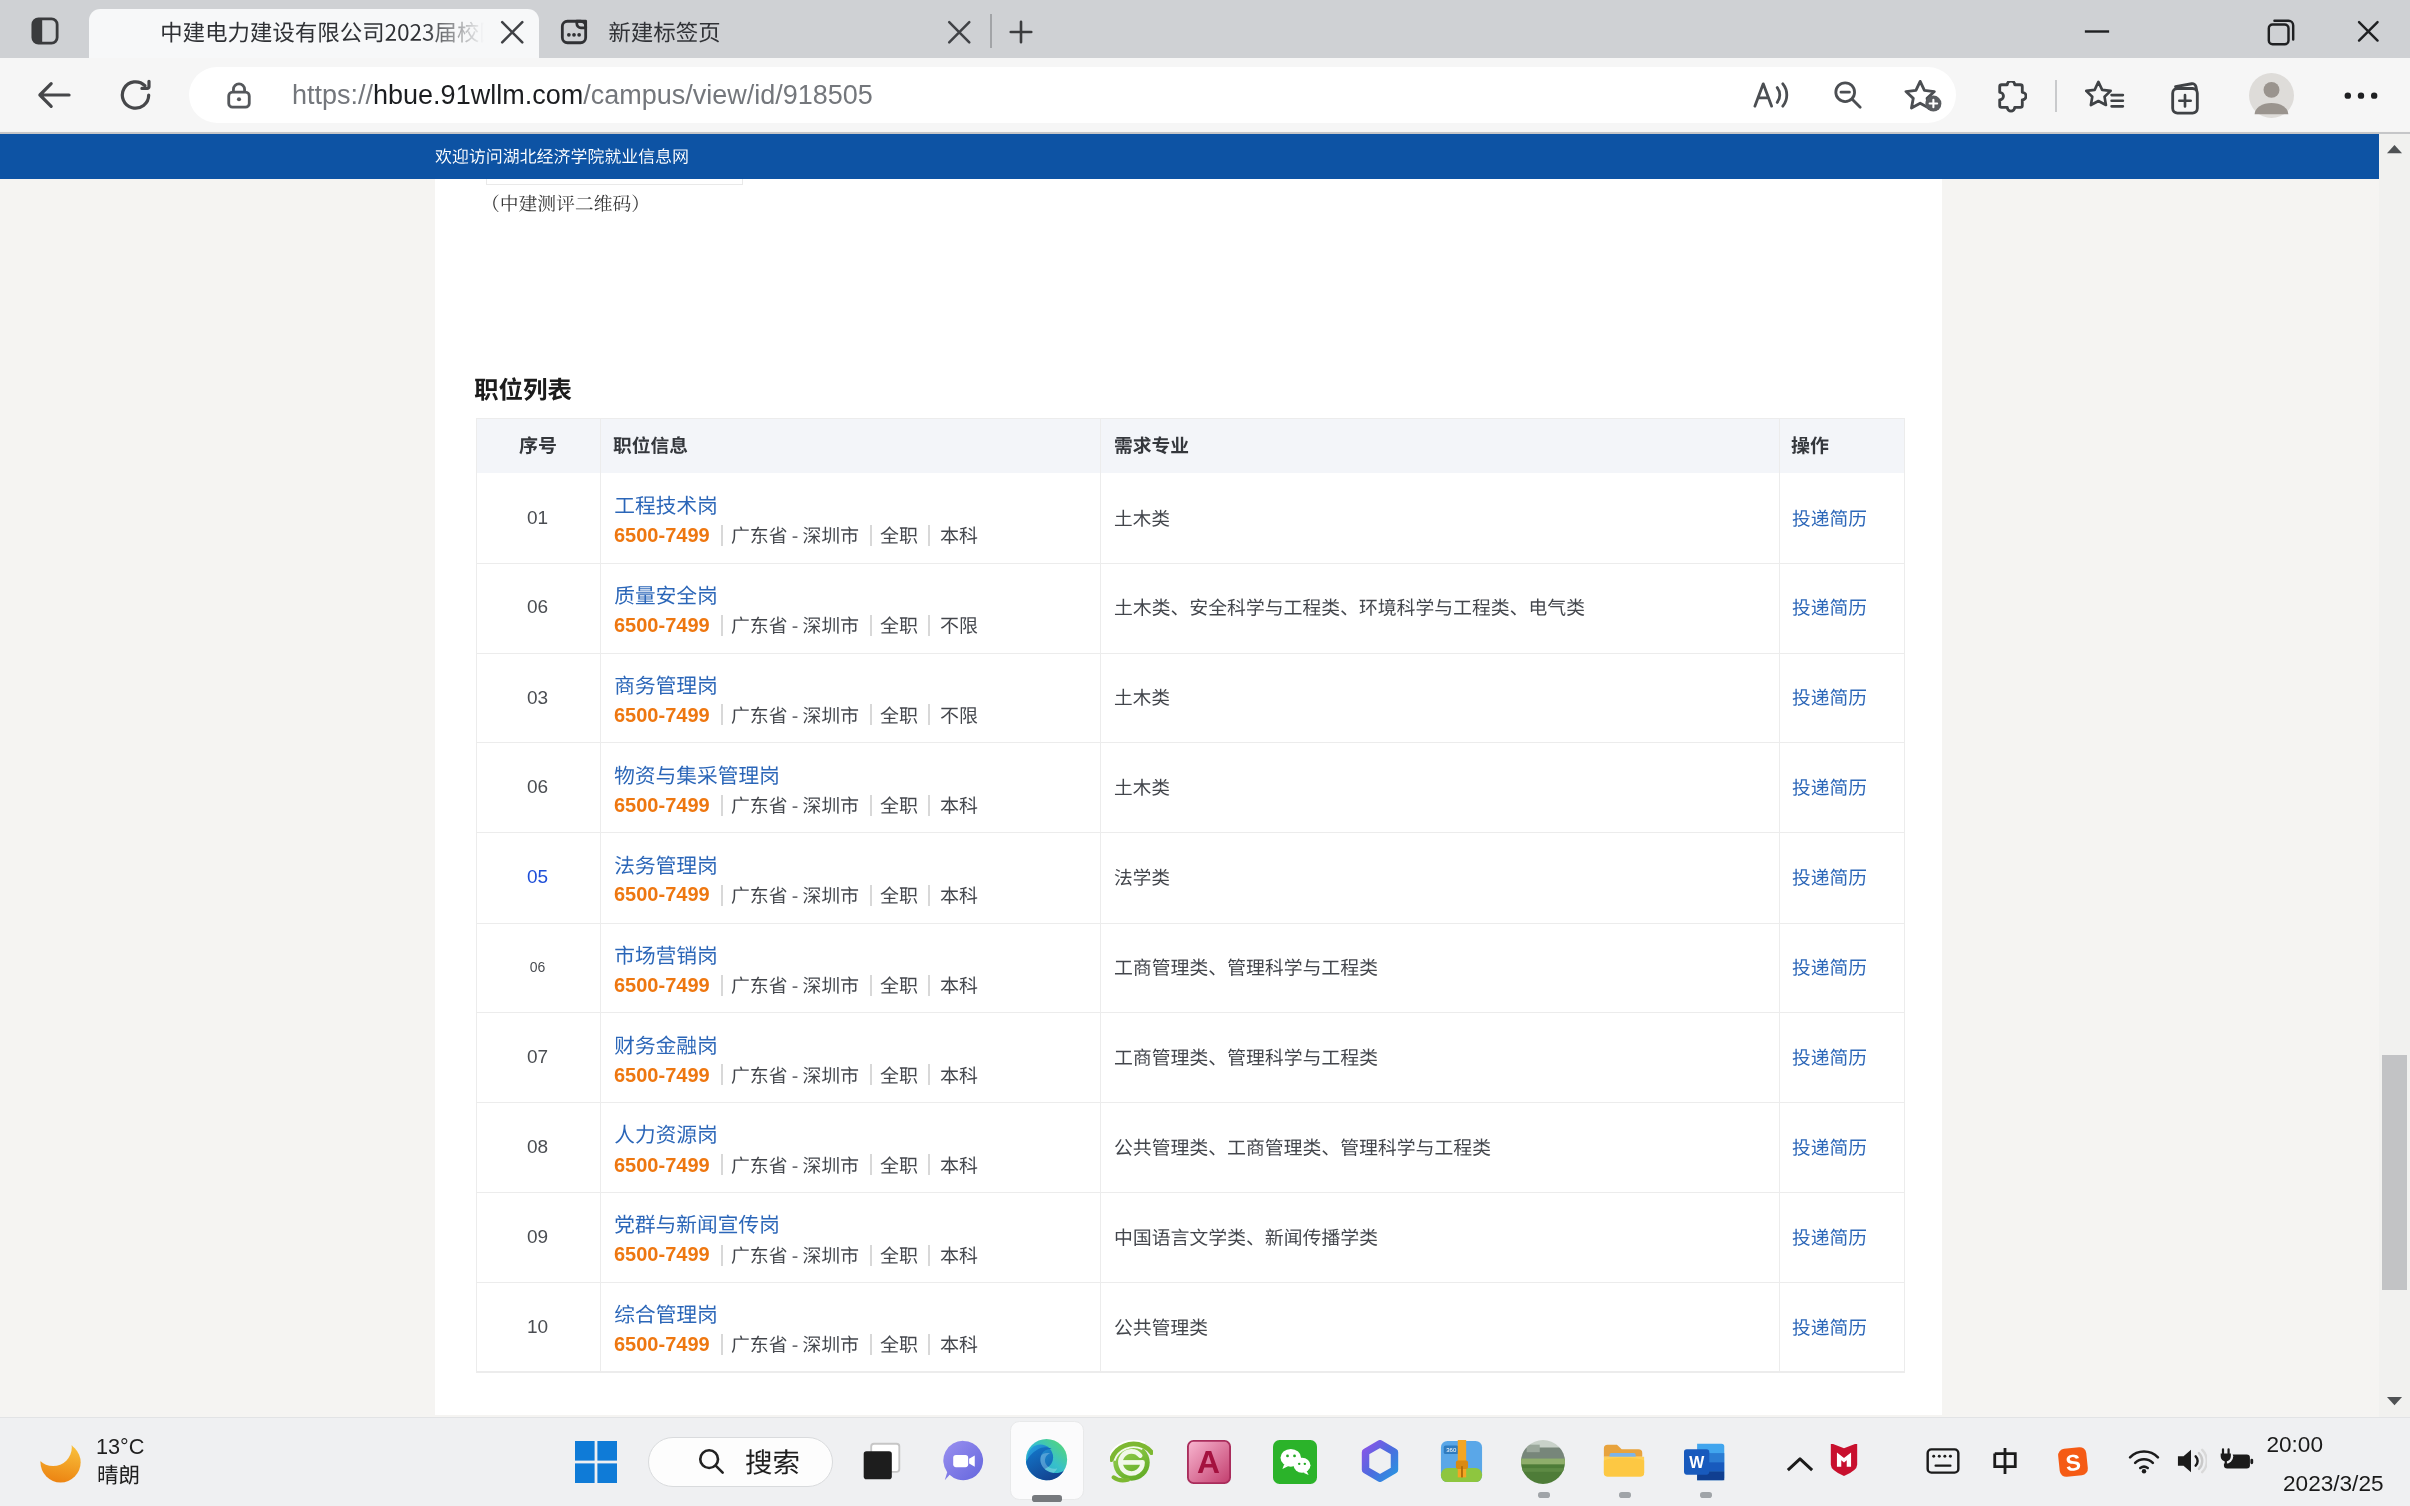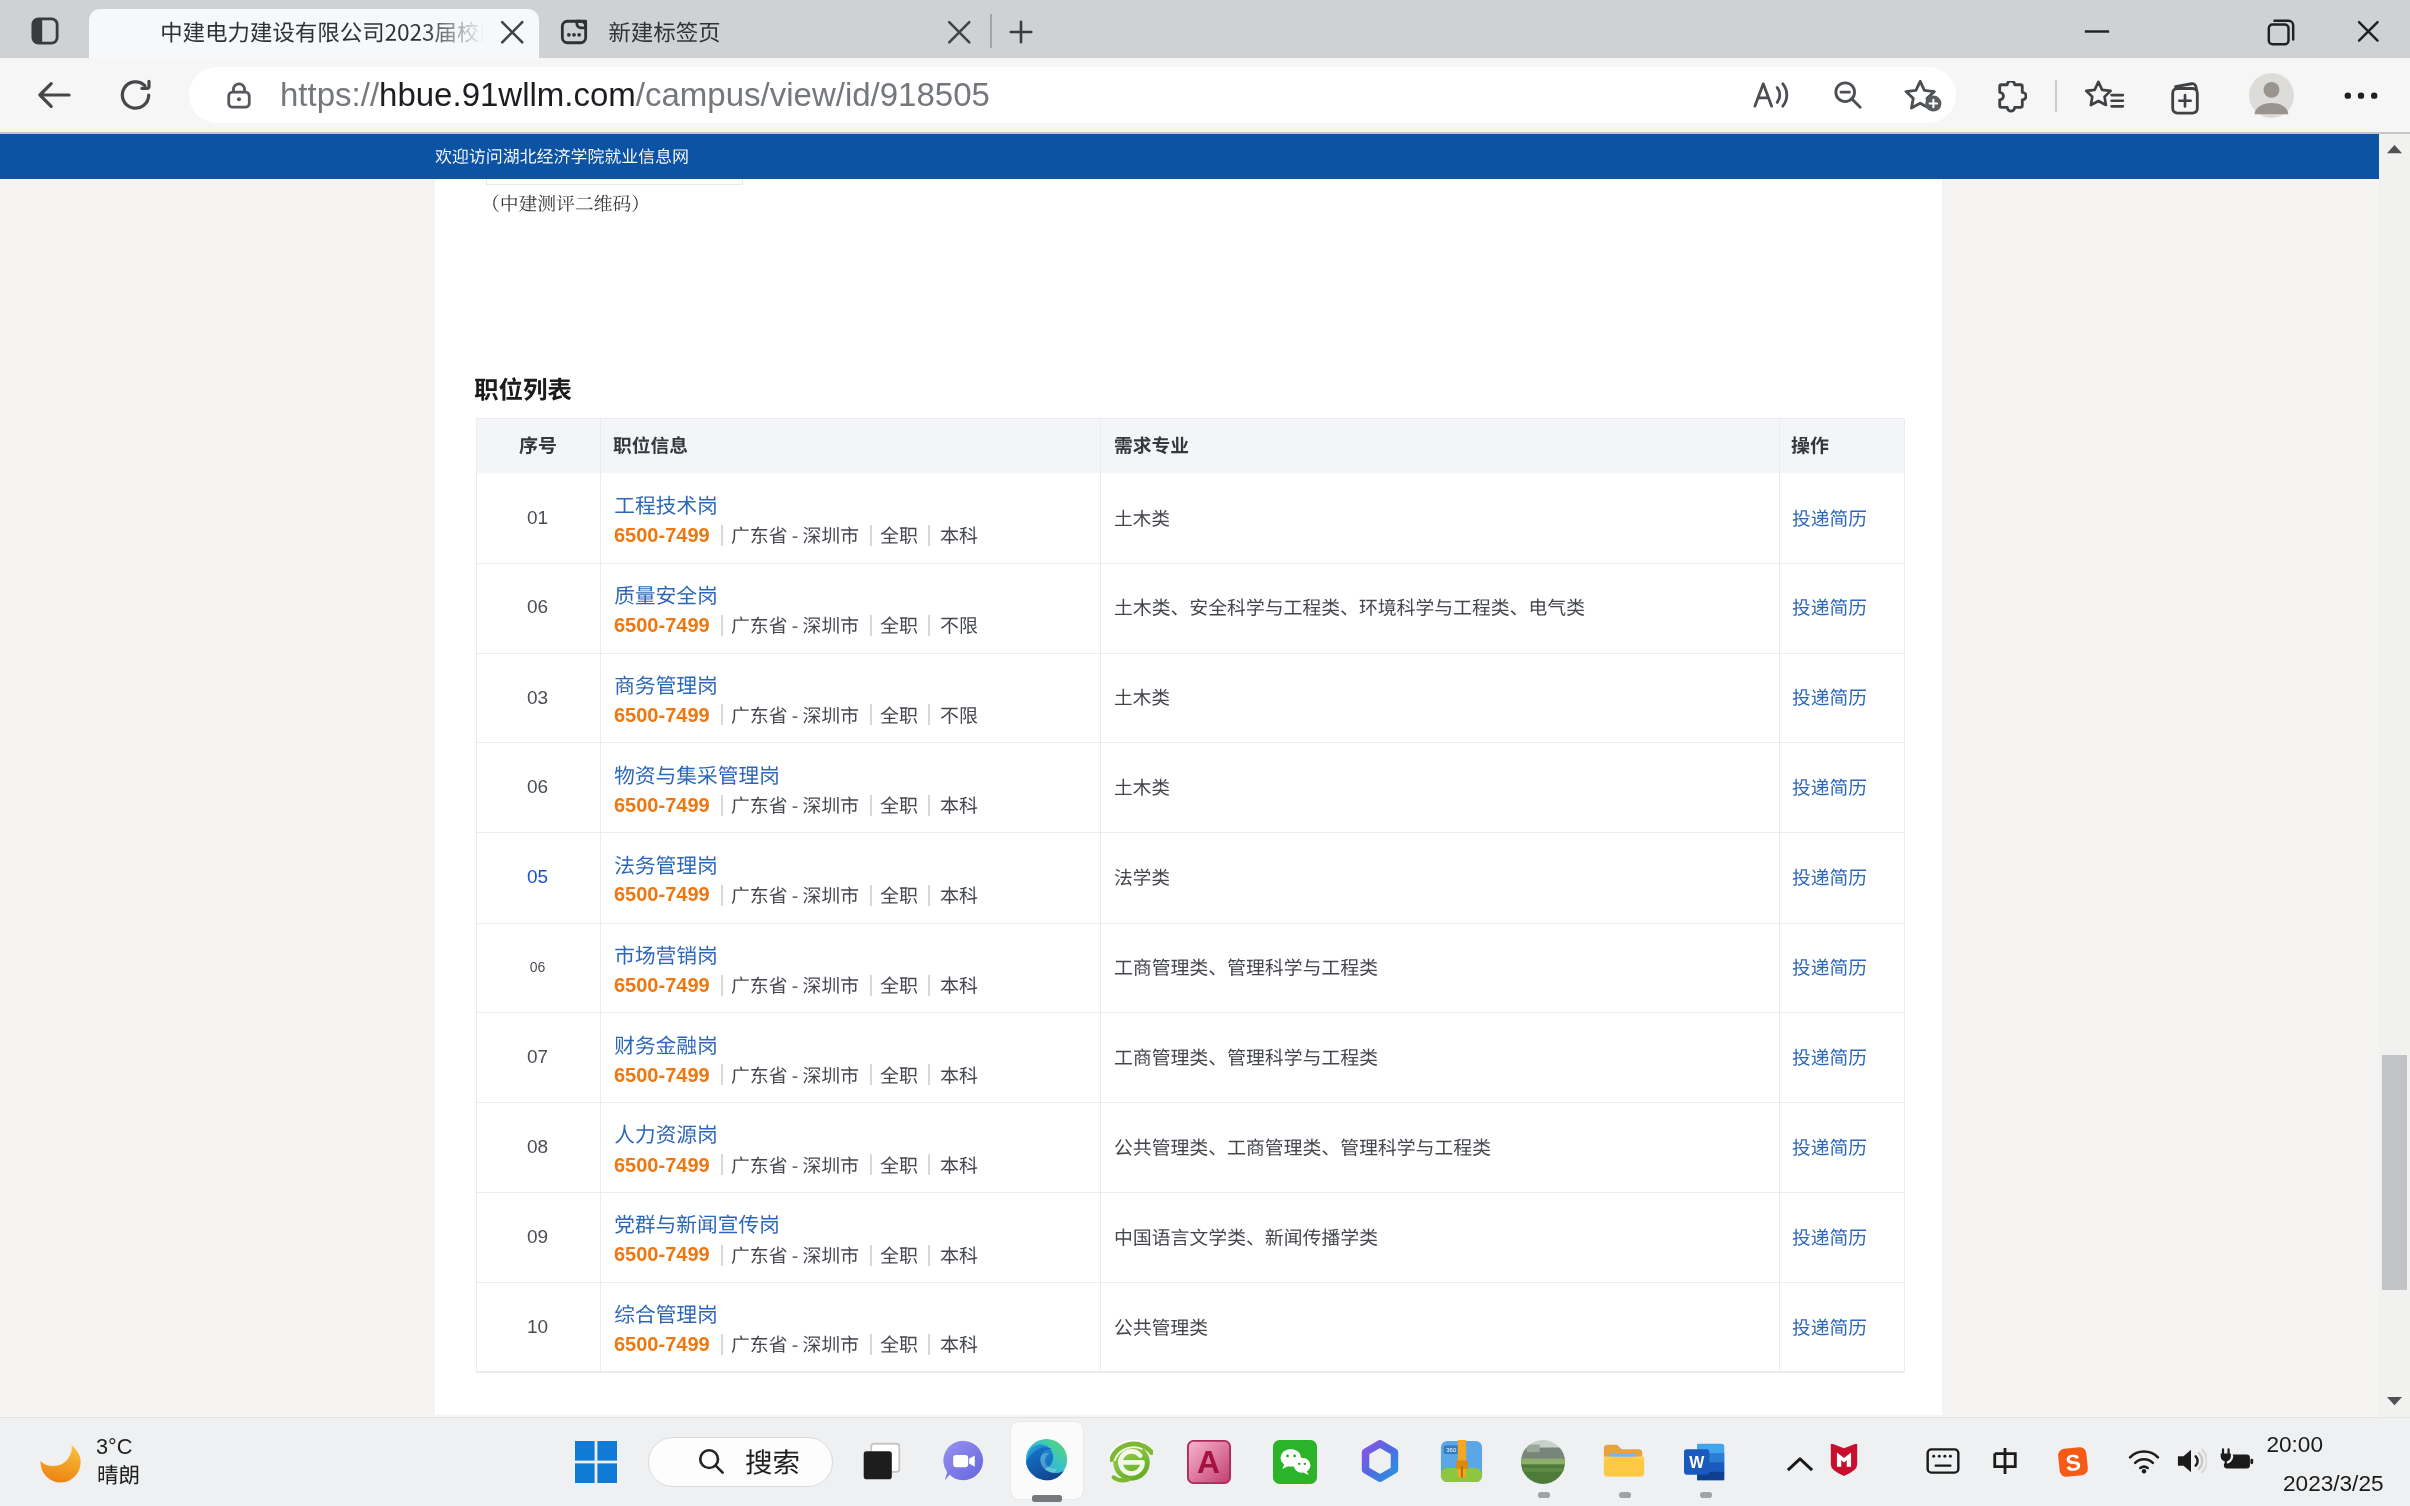--- a/index.html
+++ b/index.html
@@ -204,21 +204,21 @@
 <svg class="abs" style="left:119px;top:79px" width="34" height="32" viewBox="0 0 36 34">
 <path d="M31.5 17 a14 14 0 1 1 -4.1-9.9" fill="none" stroke="#46474a" stroke-width="3.4" stroke-linecap="round"></path>
 <path d="M31.8 2.5 V8.2 a1.8 1.8 0 0 1 -1.8 1.8 H24.3" fill="none" stroke="#46474a" stroke-width="3.4" stroke-linecap="round" stroke-linejoin="round"></path>
   </svg>
 <div class="abs" style="left:189px;top:67px;width:1767px;height:56px;border-radius:28px;background:#fff"></div>
 <svg class="abs" style="left:225px;top:81px" width="28" height="28" viewBox="0 0 30 30">
 <rect x="4" y="12" width="22" height="16" rx="4" fill="none" stroke="#55585c" stroke-width="3"></rect>
 <path d="M9 12 V9 a6 6 0 0 1 12 0 V12" fill="none" stroke="#55585c" stroke-width="3"></path>
 <circle cx="15" cy="19.5" r="2.2" fill="#55585c"></circle>
   </svg>
-<div class="abs" style="left:280px;top:81px;height:28px;line-height:28px;font-size:33px;color:#74777c;white-space:nowrap">https://<span style="color:#1b1d20">hbue.91wllm.com</span>/campus/view/id/918505</div>
+<div class="abs" style="left:292px;top:81px;height:28px;line-height:28px;font-size:27px;color:#74777c;white-space:nowrap">https://<span style="color:#1b1d20">hbue.91wllm.com</span>/campus/view/id/918505</div>
 <svg class="abs" style="left:1753px;top:80px" width="41" height="30" viewBox="0 0 44 32">
 <path d="M2 28 L11 4 L20 28 M5.5 19 H16.5" fill="none" stroke="#4b4e52" stroke-width="3" stroke-linecap="round" stroke-linejoin="round"></path>
 <path d="M26 8 a13 13 0 0 1 0 16 M32 4 a19 19 0 0 1 0 24" fill="none" stroke="#4b4e52" stroke-width="3" stroke-linecap="round"></path>
   </svg>
 <svg class="abs" style="left:1833px;top:80px" width="30" height="30" viewBox="0 0 32 32">
 <circle cx="13" cy="13" r="10" fill="none" stroke="#4b4e52" stroke-width="3"></circle>
 <path d="M20.5 20.5 L29 29 M8.5 13 H17.5" fill="none" stroke="#4b4e52" stroke-width="3" stroke-linecap="round"></path>
   </svg>
 <svg class="abs" style="left:1904px;top:79px" width="38" height="34" viewBox="0 0 40 36">
 <path d="M17 2.5 L21.5 12 L32 13.3 L24.3 20.5 L26.2 30.8 L17 25.7 L7.8 30.8 L9.7 20.5 L2 13.3 L12.5 12 Z" fill="none" stroke="#4b4e52" stroke-width="3" stroke-linejoin="round"></path>
@@ -969,21 +969,21 @@
         <stop offset="0" stop-color="#f9c23c"></stop>
         <stop offset="1" stop-color="#ec8211"></stop>
       </linearGradient>
 <mask id="moonm">
         <rect width="46" height="50" fill="#fff"></rect>
         <circle cx="14" cy="11" r="20" fill="#000"></circle>
       </mask>
     </defs>
 <circle cx="22" cy="27" r="21.5" fill="url(#moong)" mask="url(#moonm)"></circle>
   </svg>
-<div class="abs" style="left:96px;top:1435px;font-size:21.7px;line-height:24.5px;color:#1f1f1f">3°C</div>
+<div class="abs" style="left:96px;top:1435px;font-size:21.7px;line-height:24.5px;color:#1f1f1f">13°C</div>
 <svg style="position:absolute;left:97px;top:1463px;overflow:visible" width="43" height="25" viewBox="0 0 46 26.6875">
     <g transform="translate(0,21.16) scale(0.02300,-0.02300)" fill="#1f1f1f">
       <use href="#g122" x="0"></use>
       <use href="#g123" x="1000"></use>
     </g>
   </svg>
 <svg class="abs" style="left:575px;top:1441px" width="42" height="42" viewBox="0 0 45 45">
 <rect x="0" y="0" width="21" height="21" fill="#0f7bd7"></rect>
     <rect x="24" y="0" width="21" height="21" fill="#0f7bd7"></rect>
 <rect x="0" y="24" width="21" height="21" fill="#0f7bd7"></rect>

